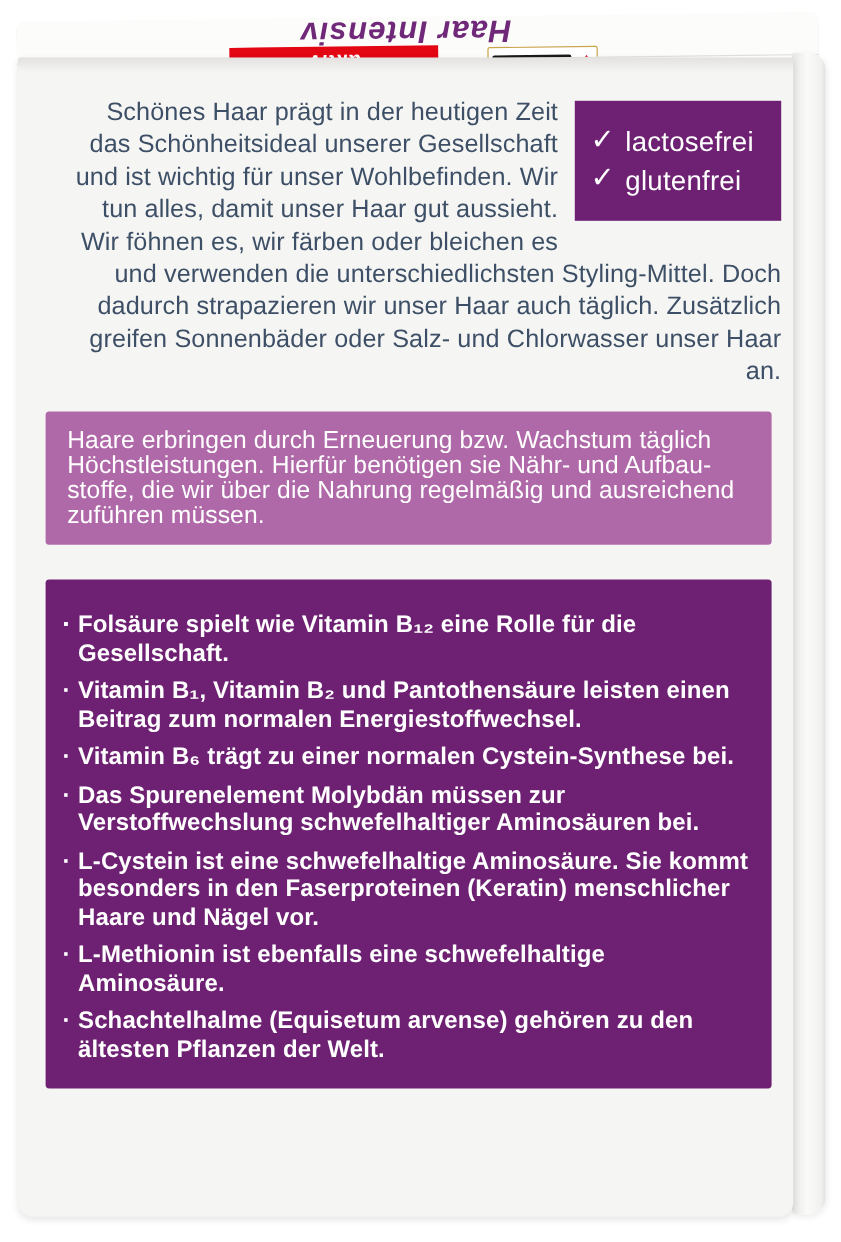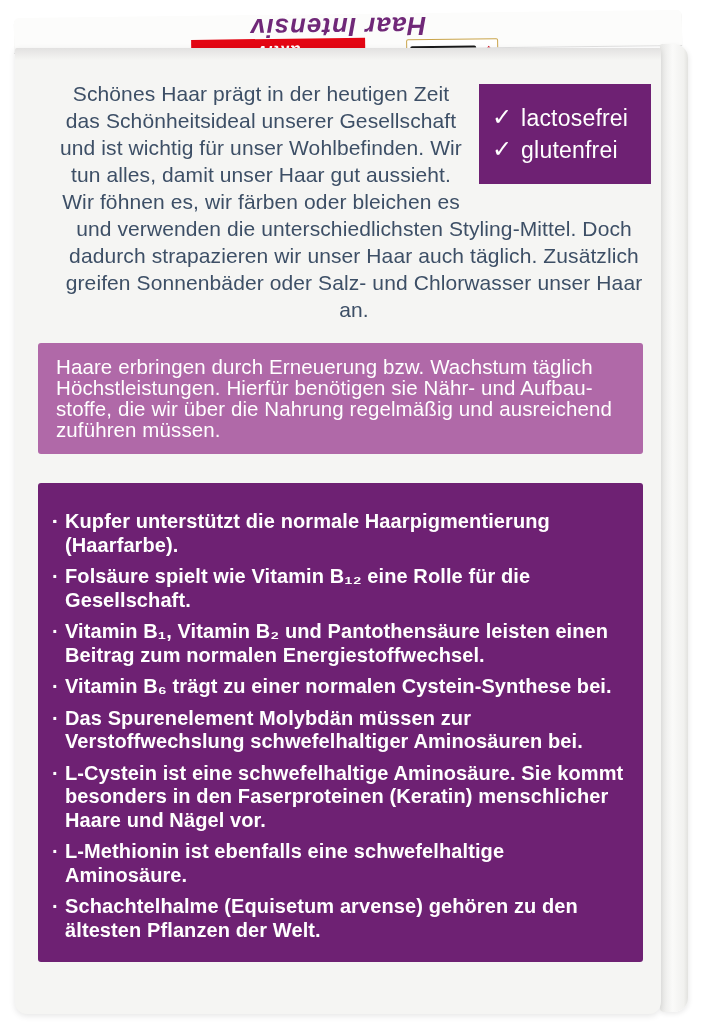--- a/index.html
+++ b/index.html
@@ -78,21 +78,21 @@
     float: right; width: 172px; height: 100px; margin: 4px 0 14px 14px;
     background: #6e2173; color: #fff;
     display: flex; flex-direction: column; justify-content: center; gap: 5px;
     padding-left: 13px;
   }
   .claim-row { display: flex; align-items: center; gap: 9px; }
   .claim-check { font-size: 24px; font-weight: normal; line-height: 1; transform: translateY(-1px); }
   .claim-label { font-size: 23px; font-weight: normal; letter-spacing: 0.2px; }
   .intro-text {
     color: #3d4f66; font-size: 21px; line-height: 27px; letter-spacing: 0.1px;
-    text-align: center;
+    text-align: right;
   }
 
   
   .info-box {
     position: relative; margin: 20px 18px 0 23px; background: #b069a8;
     border-radius: 3px; padding: 13px 16px 14px 18px;
   }
   .info-text { color: #ffffff; font-size: 20.5px; line-height: 21px; letter-spacing: 0.1px; }
 
   
@@ -144,21 +144,21 @@
       <p class="intro-text">Schönes Haar prägt in der heutigen Zeit das Schönheitsideal unserer Gesellschaft und ist wichtig für unser Wohlbefinden. Wir tun alles, damit unser Haar gut aussieht. Wir föhnen es, wir färben oder bleichen es und verwenden die unterschiedlichsten Styling-Mittel. Doch dadurch strapazieren wir unser Haar auch täglich. Zusätzlich greifen Sonnenbäder oder Salz- und Chlorwasser unser Haar an.</p>
     </div>
 
     <div class="info-box">
       <p class="info-text">Haare erbringen durch Erneuerung bzw. Wachstum täglich Höchstleistungen. Hierfür benötigen sie Nähr- und Aufbau­stoffe, die wir über die Nahrung regelmäßig und ausreichend zuführen müssen.</p>
     </div>
 
     <div class="bullets-box">
       <ul class="bullets-list">
         <li class="bullet-item"><span class="bullet-marker">·</span></li>
-        <li class="bullet-item"><span class="bullet-marker">·</span><span>Kupfer unterstützt die normale Haarpigmentierung (Haarfarbe).</span></li>
+        <li class="bullet-item"><span class="bullet-marker">·</span></li>
         <li class="bullet-item"><span class="bullet-marker">·</span><span>Folsäure spielt wie Vitamin B₁₂ eine Rolle für die Gesellschaft.</span></li>
         <li class="bullet-item"><span class="bullet-marker">·</span><span>Vitamin B₁, Vitamin B₂ und Pantothensäure leisten einen Beitrag zum normalen Energiestoffwechsel.</span></li>
         <li class="bullet-item"><span class="bullet-marker">·</span><span>Vitamin B₆ trägt zu einer normalen Cystein-Synthese bei.</span></li>
         <li class="bullet-item"><span class="bullet-marker">·</span><span>Das Spurenelement Molybdän müssen zur Verstoffwechslung schwefelhaltiger Aminosäuren bei.</span></li>
         <li class="bullet-item"><span class="bullet-marker">·</span><span>L-Cystein ist eine schwefelhaltige Aminosäure. Sie kommt besonders in den Faserproteinen (Keratin) menschlicher Haare und Nägel vor.</span></li>
         <li class="bullet-item"><span class="bullet-marker">·</span><span>L-Methionin ist ebenfalls eine schwefelhaltige Aminosäure.</span></li>
         <li class="bullet-item"><span class="bullet-marker">·</span><span>Schachtelhalme (Equisetum arvense) gehören zu den ältesten Pflanzen der Welt.</span></li>
       </ul>
     </div>
 

